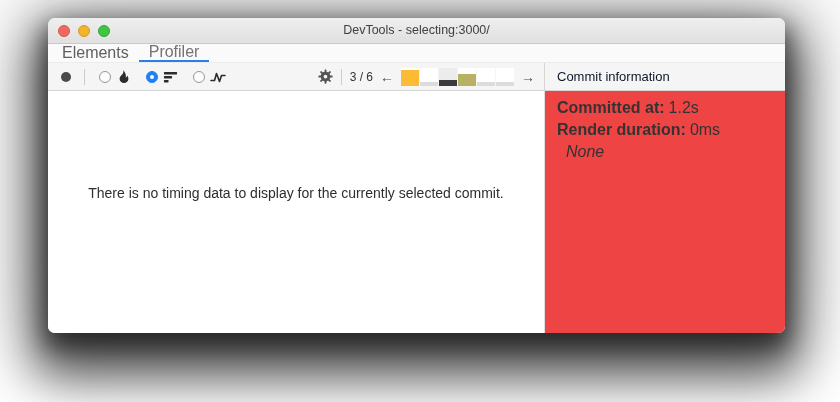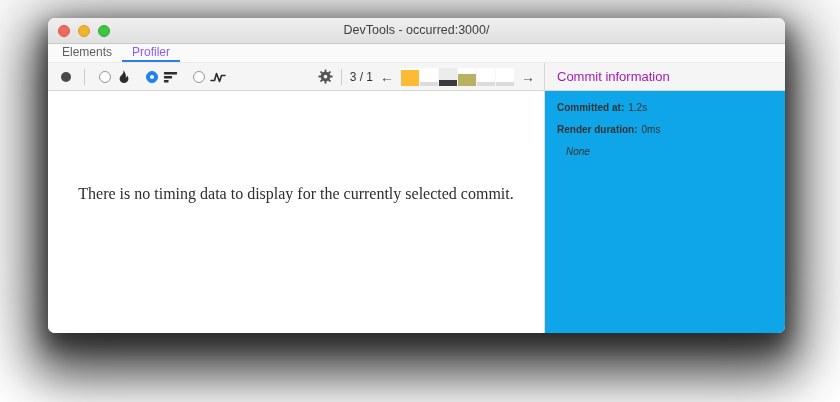--- a/index.html
+++ b/index.html
@@ -23,30 +23,30 @@
     display:flex; gap:8px; }
   .light { width:12px; height:12px; border-radius:50%; display:inline-block; }
   .light.red    { background:#ee6a5f; border:0.5px solid #dd5349; }
   .light.yellow { background:#f0b42e; border:0.5px solid #d89b20; }
   .light.green  { background:#41c343; border:0.5px solid #2fa830; }
   .win-title { text-align:center; font-size:12.5px; line-height:25px; color:#404040; }
 
   
   .tabrow { flex:0 0 18px; background:#fafafa; display:flex; align-items:stretch;
             padding-left:4px; border-bottom:1px solid #ececec; }
-  .tab { padding:0 10px; font-size:12px; line-height:17px; color:#606060; cursor:default; }
-  .tab.active { color:#8b5cf6; border-bottom:2px solid #2b7de9; line-height:16px; }
+  .tab { padding:0 10px; font-size:16px; line-height:17px; color:#606060; cursor:default; }
+  .tab.active { color:#737373; border-bottom:2px solid #2b7de9; line-height:16px; }
 
   
   .toolband { flex:0 0 28px; display:flex; background:#f5f5f6;
               border-bottom:1px solid #d6d6d6; }
   .tool-main { width:497px; flex:0 0 497px; display:flex; align-items:center;
                padding:0 8px; border-right:1px solid #d6d6d6; }
   .ci-header { flex:1; display:flex; align-items:center; padding:0 12px;
-               font-size:13px; color:#a21caf; }
+               font-size:13px; color:#0f172a; }
 
   .record-dot { width:10px; height:10px; border-radius:50%; background:#4a4a4a;
                 margin:0 6px 0 5px; }
   .vdiv { width:1px; height:16px; background:#cccccc; margin:0 7px; }
   .viewopt { display:flex; align-items:center; gap:5px; margin:0 7px; }
   .radio { width:12px; height:12px; border-radius:50%; border:1px solid #979797;
            background:#fdfdfd; position:relative; }
   .radio.checked { background:#1f80f4; border-color:#1f80f4; }
   .radio.checked .dot { position:absolute; left:50%; top:50%; width:4px; height:4px;
            margin:-2px 0 0 -2px; border-radius:50%; background:#ffffff; }
@@ -60,43 +60,43 @@
   .commit-col { width:18px; height:18px; background:#ffffff;
                 display:flex; align-items:flex-end; }
   .commit-col.selected { background:#ececec; }
   .commit-col .bar { width:100%; }
 
   
   .content { flex:1; display:flex; min-height:0; }
   .main-pane { width:497px; flex:0 0 497px; background:#ffffff;
                border-right:1px solid #dedede; }
   .empty-state { margin-top:94px; text-align:center; }
-  .empty-h { font-size:16px; color:#2e2e2e;font-family:Liberation Serif, serif; }
+  .empty-h { font-size:14px; color:#2e2e2e; }
   .empty-p { margin:23px auto 0; max-width:478px; font-size:11px;
              line-height:13.5px; color:#474747; }
 
-  .right-pane { flex:1; background:#0ea5e9; padding:10px 12px;
-                font-size:10px; color:#333333; }
+  .right-pane { flex:1; background:#ef4444; padding:10px 12px;
+                font-size:16px; color:#333333; }
   .ci-row { margin-bottom:9px; line-height:13px; }
   .ci-label { font-weight:bold; }
   .ci-value { margin-left:4px; }
   .ci-none { margin-top:4px; padding-left:9px; line-height:13px;font-style:italic; }
 </style>
 </head>
 <body>
 
 <div class="window">
 
   <div class="titlebar">
     <div class="traffic">
       <span class="light red"></span>
       <span class="light yellow"></span>
       <span class="light green"></span>
     </div>
-    <div class="win-title">DevTools - occurred:3000/</div>
+    <div class="win-title">DevTools - selecting:3000/</div>
   </div>
 
   <div class="tabrow">
     <div class="tab">Elements</div>
     <div class="tab active">Profiler</div>
   </div>
 
   <div class="toolband">
     <div class="tool-main">
 
@@ -146,21 +146,21 @@
               <rect x="7" y="0.4" width="2" height="3.2" rx="0.6" transform="rotate(135 8 8)"></rect>
               <rect x="7" y="0.4" width="2" height="3.2" rx="0.6" transform="rotate(180 8 8)"></rect>
               <rect x="7" y="0.4" width="2" height="3.2" rx="0.6" transform="rotate(225 8 8)"></rect>
               <rect x="7" y="0.4" width="2" height="3.2" rx="0.6" transform="rotate(270 8 8)"></rect>
               <rect x="7" y="0.4" width="2" height="3.2" rx="0.6" transform="rotate(315 8 8)"></rect>
               <path fill-rule="evenodd" d="M8 2.8a5.2 5.2 0 1 0 0 10.4A5.2 5.2 0 0 0 8 2.8zm0 3.2a2 2 0 1 1 0 4 2 2 0 0 1 0-4z"></path>
             </g>
           </svg>
         </span>
         <span class="vdiv" style="margin:0 2px;"></span>
-        <span class="pos-label">3 / 1</span>
+        <span class="pos-label">3 / 6</span>
         <span class="arrow">←</span>
         <div class="bar-chart">
             <div class="commit-col">
               <div class="bar" style="height: 16px; background: rgb(252, 187, 53);"></div>
             </div>
             <div class="commit-col">
               <div class="bar" style="height: 4px; background: rgb(220, 220, 220);"></div>
             </div>
             <div class="commit-col selected">
               <div class="bar" style="height: 6px; background: rgb(58, 58, 60);"></div>

